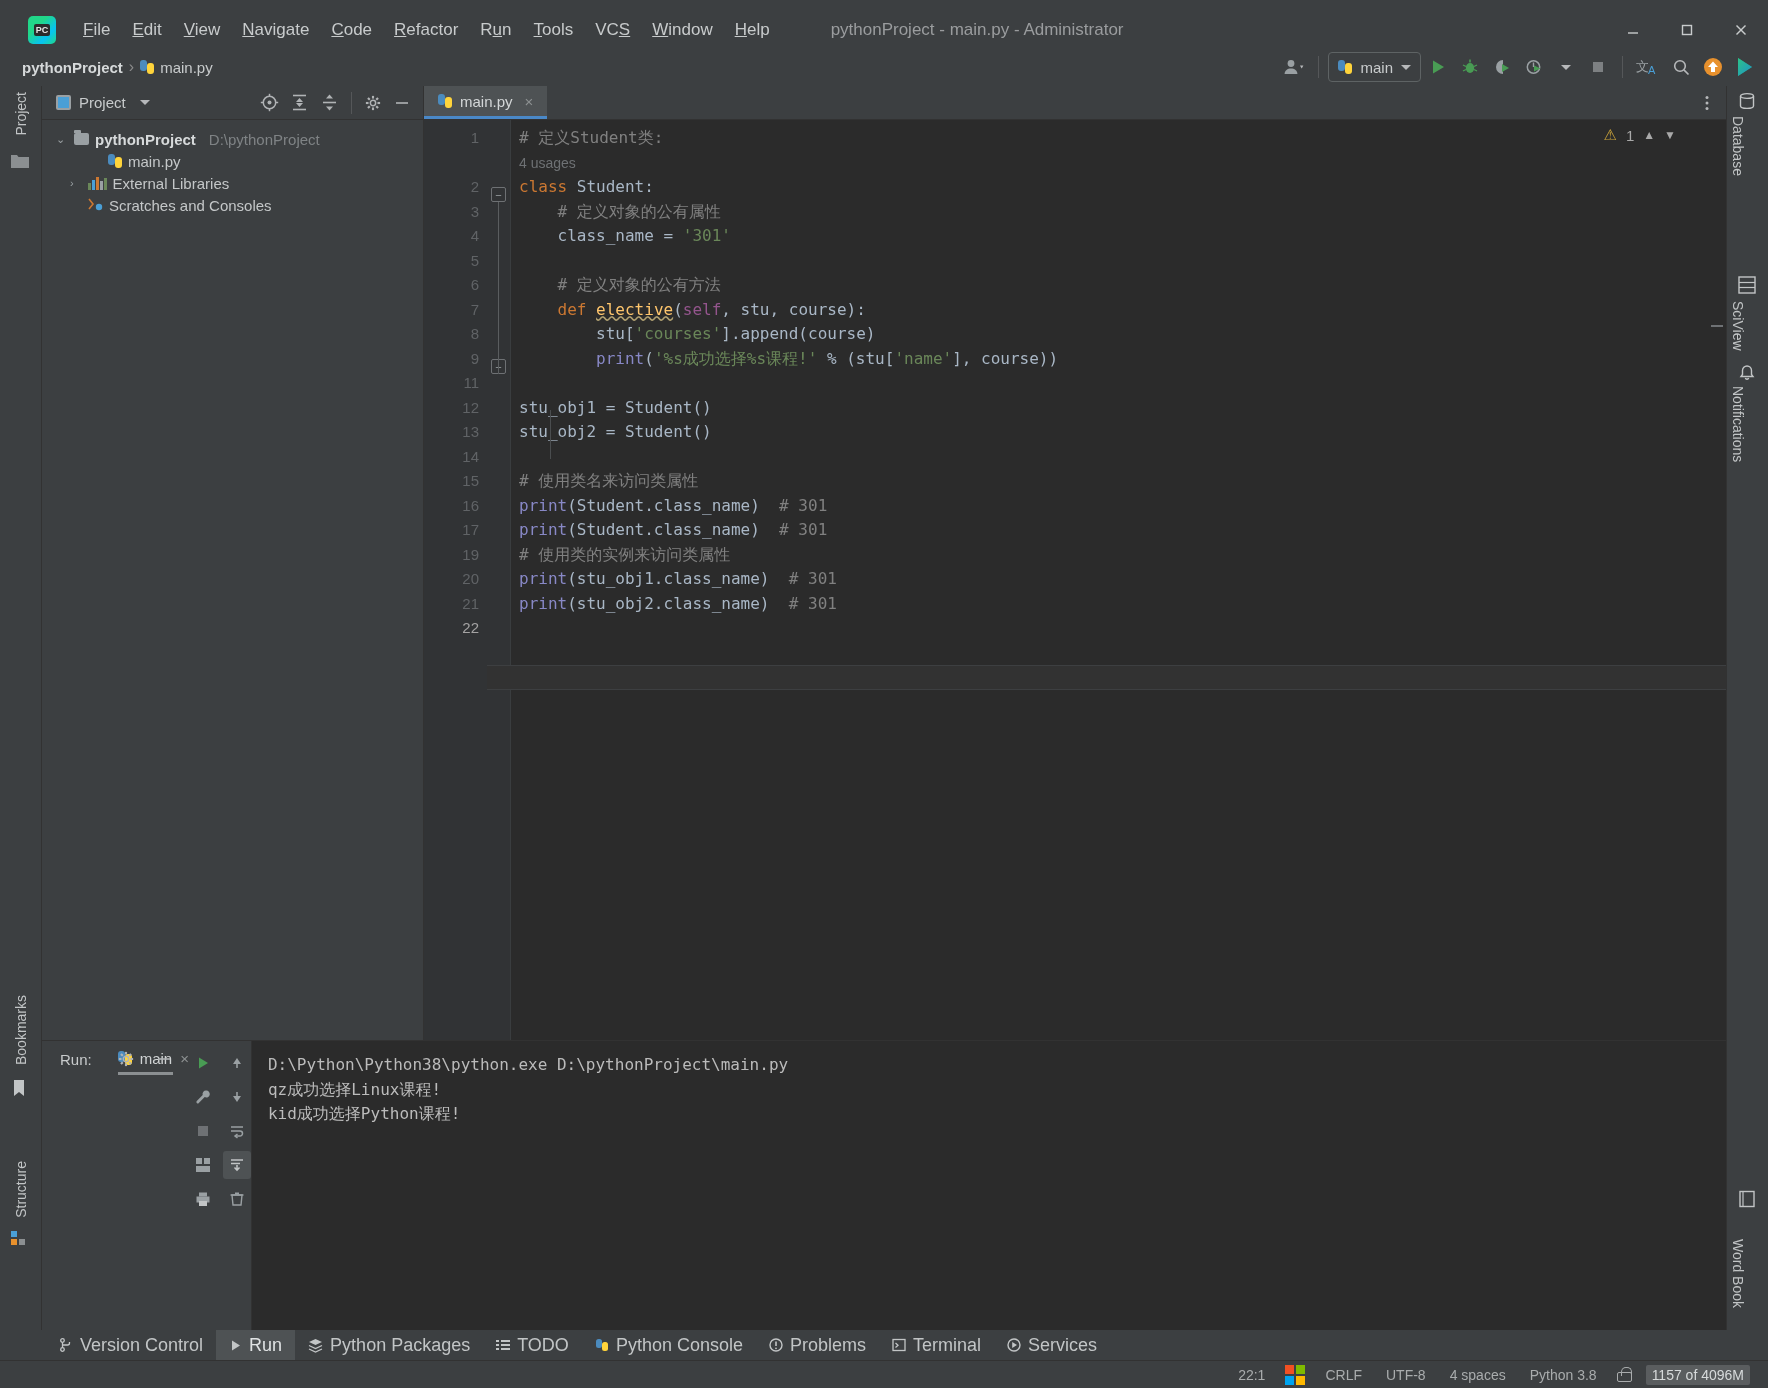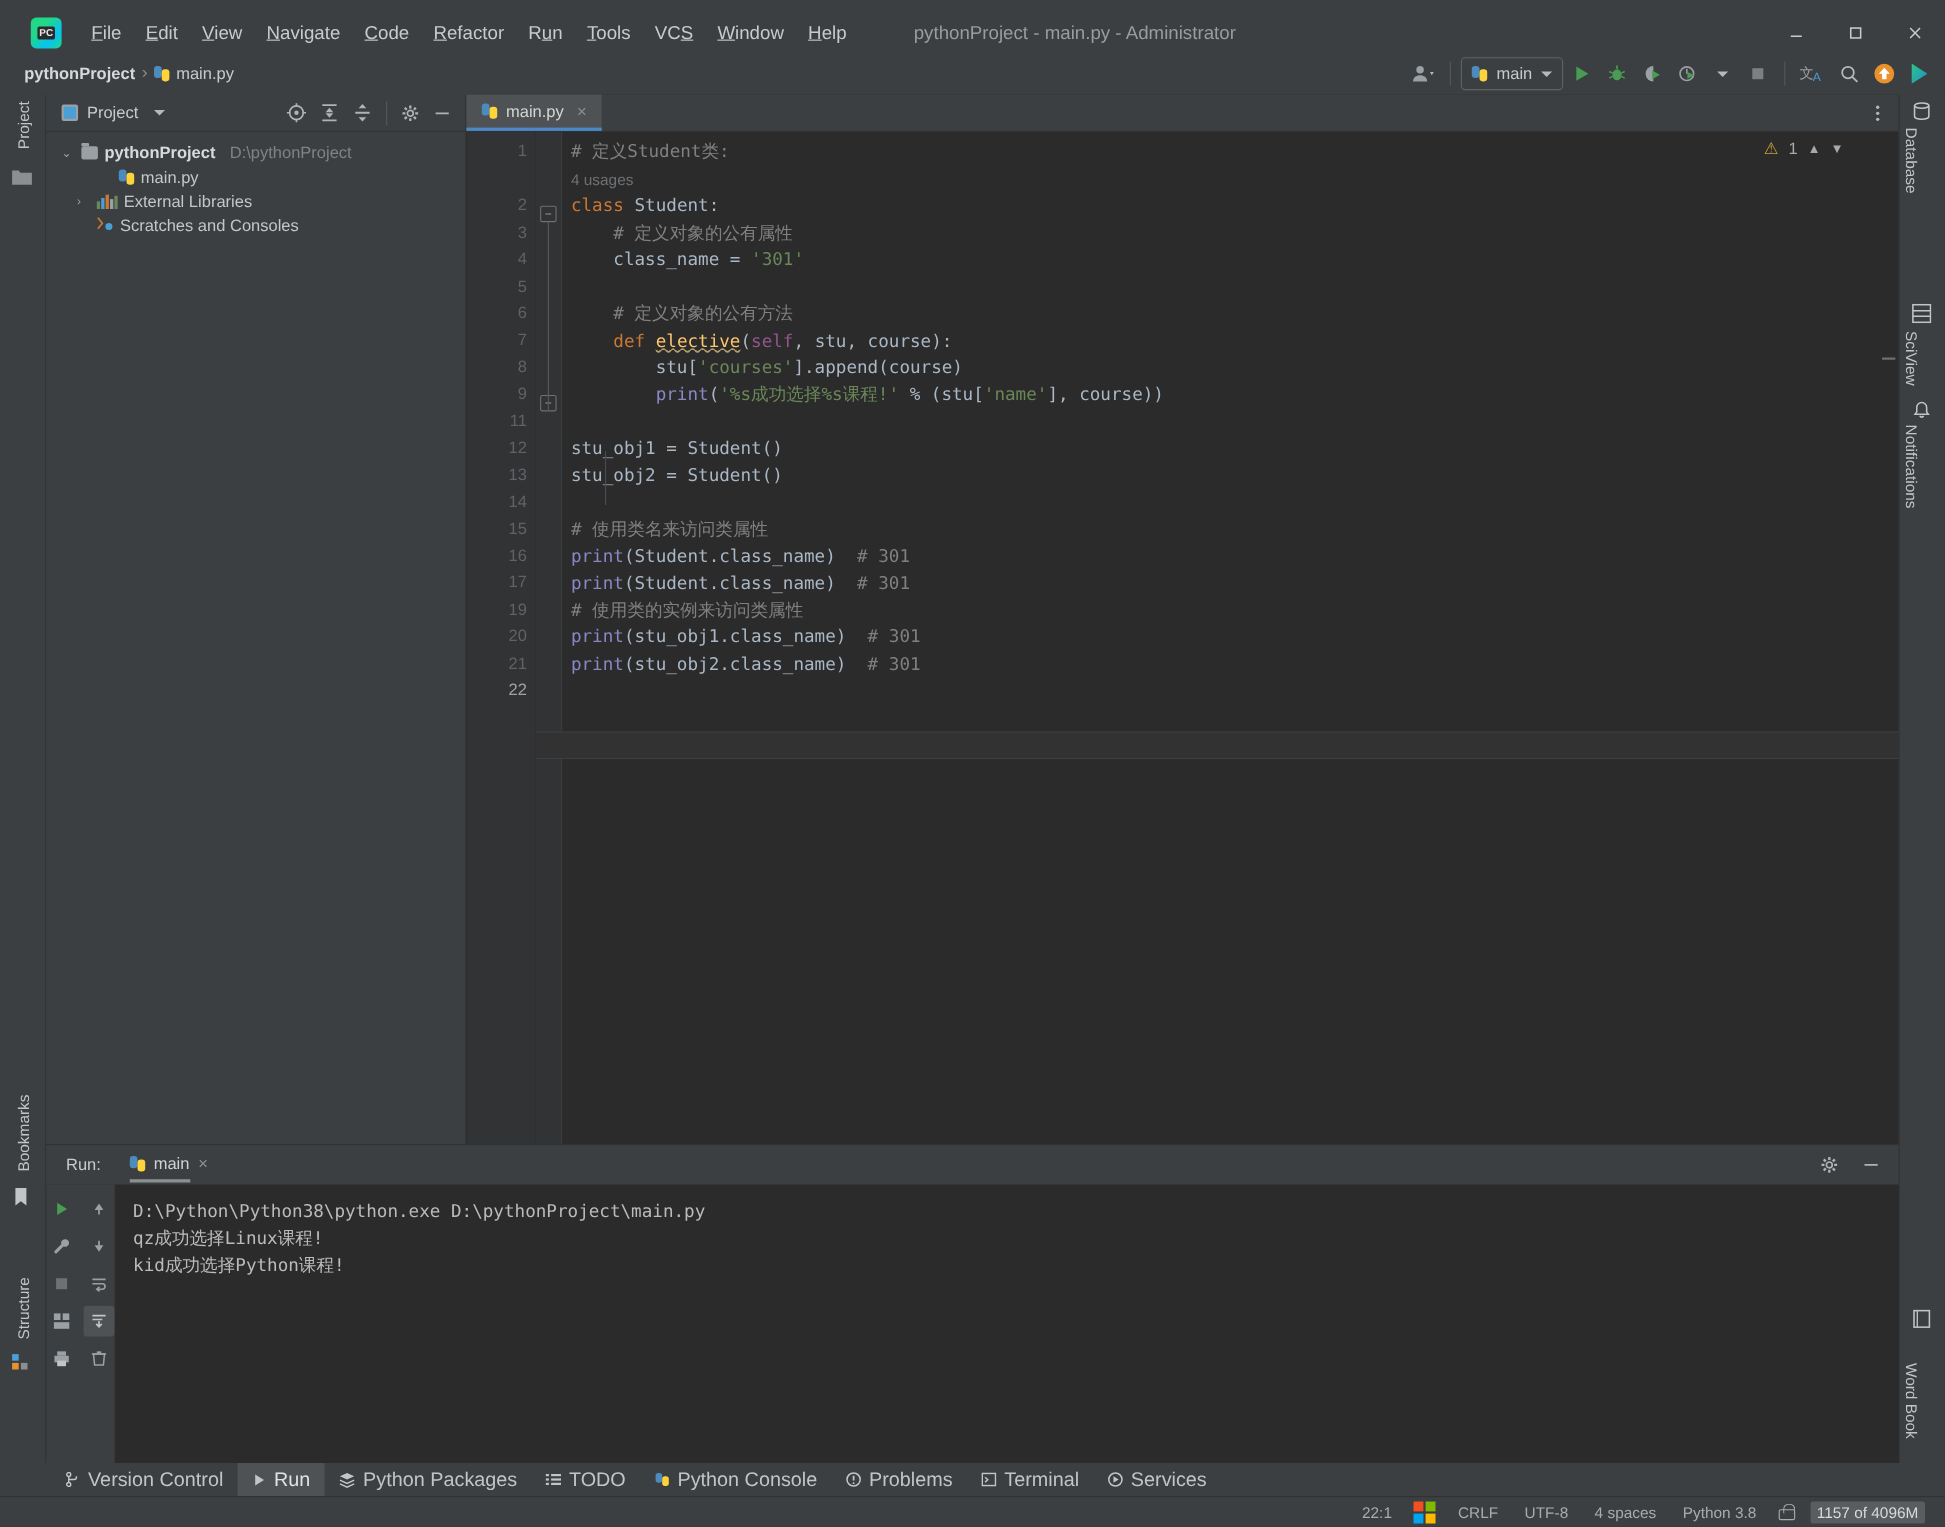--- a/index.html
+++ b/index.html
@@ -221,21 +221,21 @@
     background:#313335;
   }
   .fold-bar { position:absolute; left:74px; width:1px; background:#5a5d5f; }
   .indent-guide { position:absolute; width:1px; background:#4a4d4f; }
   .marker-tick { position:absolute; right:3px; width:12px; height:2px; background:#6e7174; }
 
   
   .run-panel {
     position:absolute; left:42px; right:42px; bottom:0; height: 290px;
     background:#3c3f41; border-top:1px solid #323232;
-    display:flex; flex-direction:column;
+    display:flex; 
   }
   .run-head { height:36px; display:flex; align-items:center; padding-left:18px; position:relative; }
   .run-label { font-size:15px; color:#c8cbcc; }
   .run-tab {
     margin-left:26px; display:flex; align-items:center; gap:8px;
     font-size:15px; color:#d0d3d4; position:relative; padding-bottom:2px;
   }
   .run-tab .under { position:absolute; left:0; right:16px; bottom:-6px; height:3px; background:#8b8f91; }
   .run-head-right { position:absolute; right:10px; display:flex; align-items:center; gap:8px; color:#b6b8ba; }
   .run-body { flex:1; display:flex; background:#2b2b2b; }

